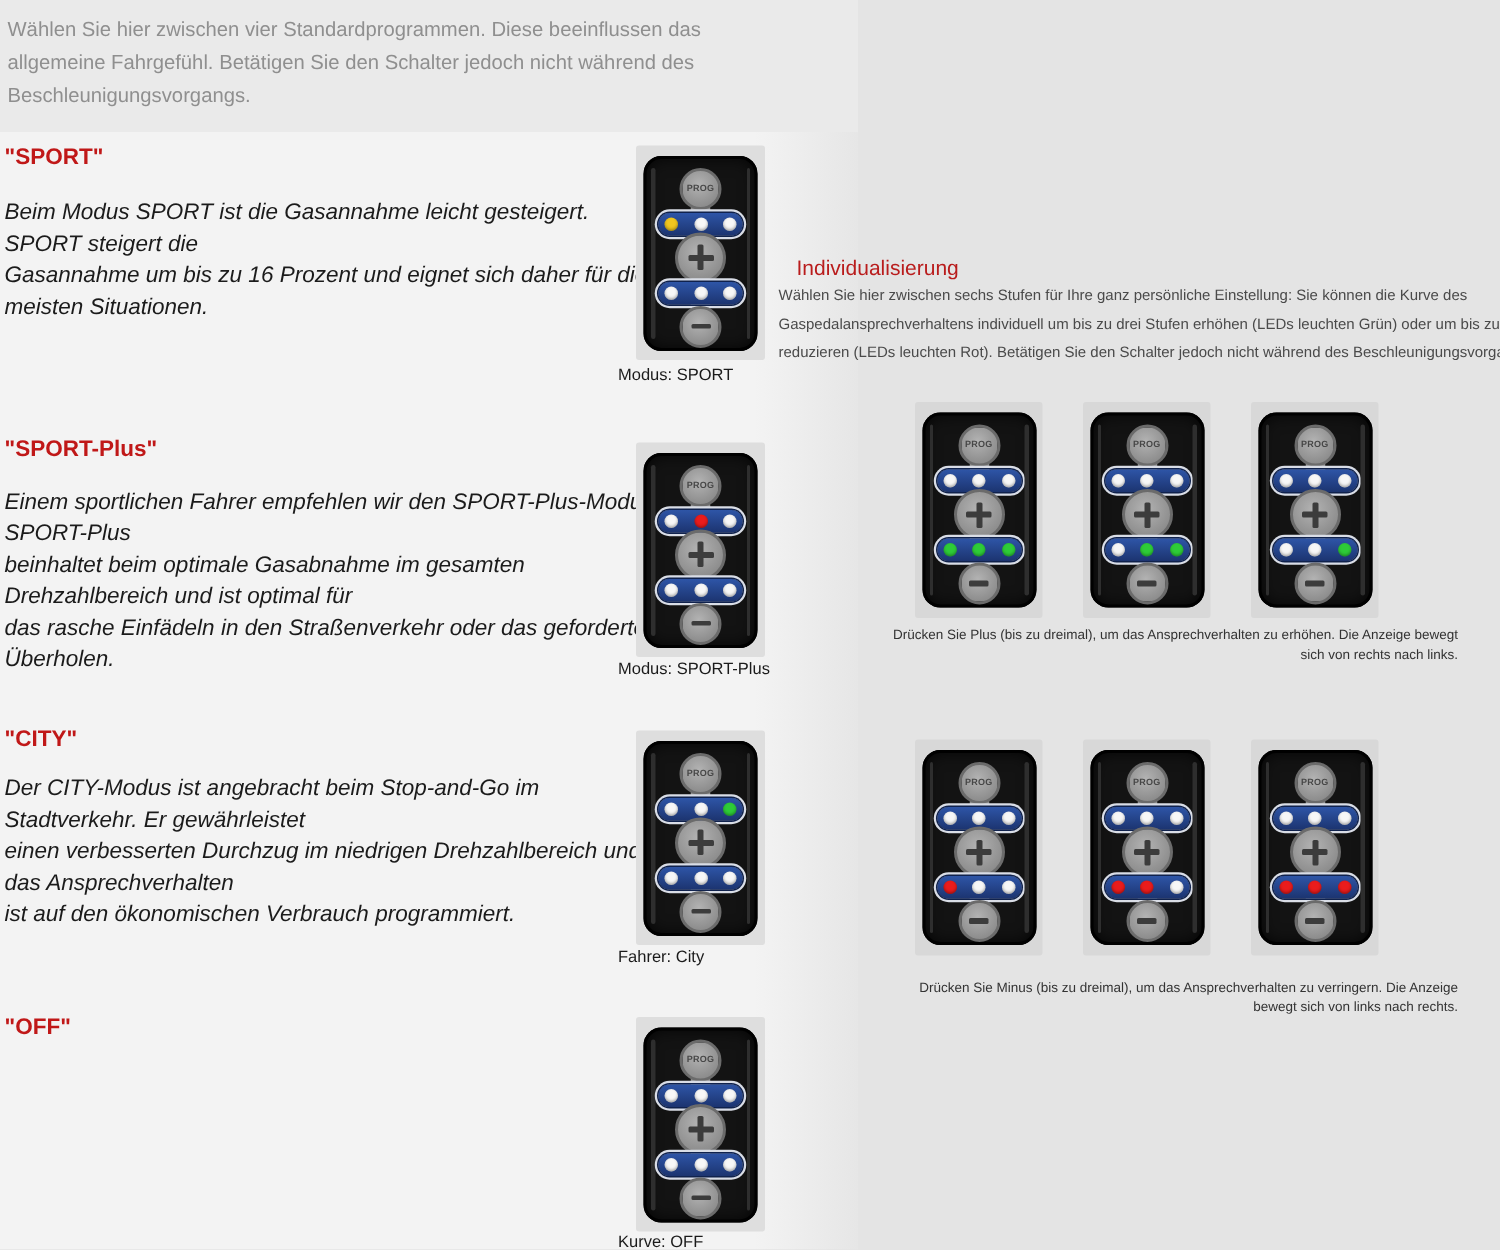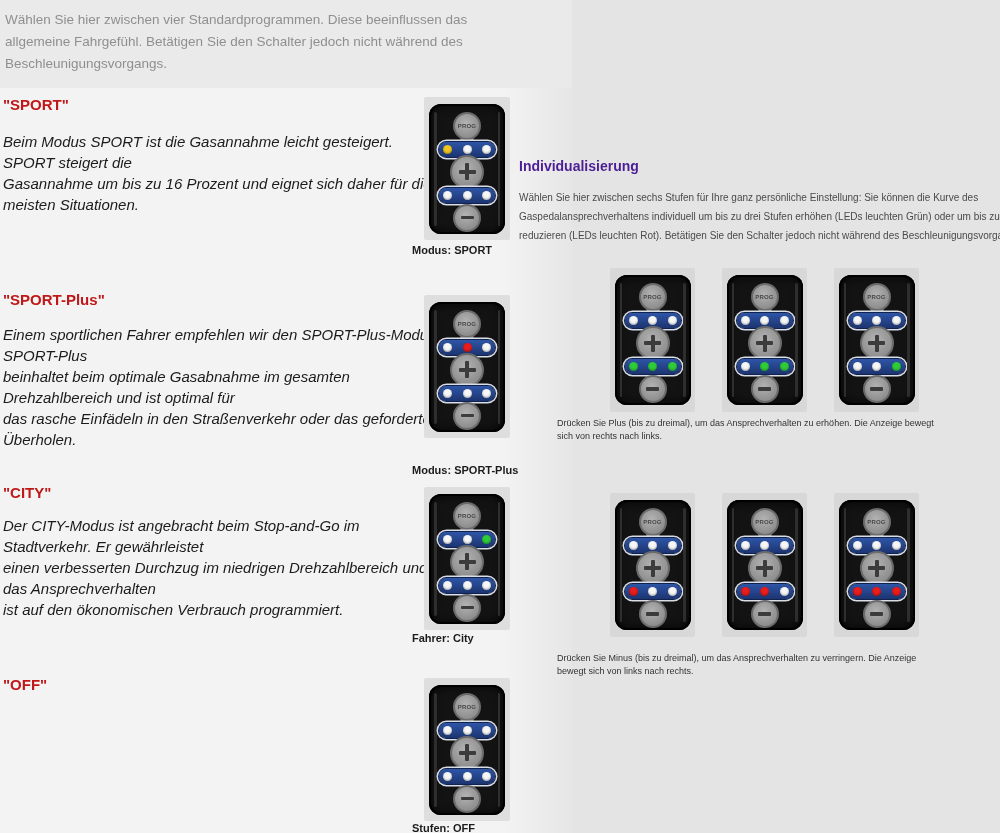--- a/index.html
+++ b/index.html
@@ -10,32 +10,32 @@
   .sheet{position:absolute;left:0;top:0;width:572px;height:833px;
          background:linear-gradient(90deg,#f3f3f3 0 88%,#e6e6e6 100%);z-index:0;}
   .banner{position:absolute;left:0;top:0;width:572px;height:88px;background:#eaeaea;z-index:1;}
   .banner-text{position:absolute;left:5px;top:9px;width:492px;font-size:13.5px;line-height:22px;
                color:#8f8f8f;white-space:pre-line;}
 
   
   .mh{position:absolute;left:3px;margin:0;font-size:15px;font-weight:bold;color:#c01818;z-index:2;}
   .mb{position:absolute;left:3px;width:444px;font-size:15px;line-height:21px;color:#1b1b1b;
       white-space:pre-line;z-index:2;font-style:italic;}
-  .mc{position:absolute;left:412px;font-size:11px;color:#1b1b1b;z-index:2;font-weight:bold;}
+  .mc{position:absolute;left:412px;font-size:11px;color:#1b1b1b;z-index:2;}
   .m0-h{top:96px}  .m0-b{top:131px} .m0-p{top:97px;left:424px}  .m0-c{top:244px}
-  .m1-h{top:291px} .m1-b{top:324px} .m1-p{top:295px;left:424px} .m1-c{top:464px}
+  .m1-h{top:291px} .m1-b{top:324px} .m1-p{top:295px;left:424px} .m1-c{top:440px}
   .m2-h{top:484px} .m2-b{top:515px} .m2-p{top:487px;left:424px} .m2-c{top:632px}
   .m3-h{top:676px} .m3-b{top:706px} .m3-p{top:678px;left:424px} .m3-c{top:822px}
 
   
-  .ind-h{position:absolute;left:519px;top:158px;margin:0;font-size:14px;font-weight:700;
-         color:#4c1d95;z-index:2;}
+  .ind-h{position:absolute;left:519px;top:158px;margin:12px;font-size:14px;font-weight:400;
+         color:#b91c1c;z-index:2;}
   .ind-b{position:absolute;left:519px;top:188px;width:640px;font-size:10px;line-height:19px;
          color:#4a4a4a;white-space:pre-line;z-index:2;}
-  .rcap{position:absolute;left:557px;width:415px;text-align:left;font-size:9px;line-height:12.5px;
+  .rcap{position:absolute;left:557px;width:415px;text-align:right;font-size:9px;line-height:12.5px;
         color:#333;white-space:pre-line;z-index:2;}
   .cap1{top:417px} .cap2{top:652px}
   .r1a{left:610px;top:268px} .r1b{left:722px;top:268px} .r1c{left:834px;top:268px}
   .r2a{left:610px;top:493px} .r2b{left:722px;top:493px} .r2c{left:834px;top:493px}
 
   
   .patch{position:absolute;width:86px;height:143px;background:#dedede;border-radius:2px;
          display:flex;align-items:center;justify-content:center;z-index:3;}
   .patch.dark{width:85px;height:144px;background:#d8d8d8;}
 
@@ -165,21 +165,21 @@
         </div>
         <div class="dbtn plus"></div>
         <div class="ledbar bar-bottom">
           <div class="led led-white"></div>
           <div class="led led-white"></div>
           <div class="led led-white"></div>
         </div>
         <div class="dbtn minus"></div>
       </div>
     </div>
-  <div class="mc m3-c">Stufen: OFF</div>
+  <div class="mc m3-c">Kurve: OFF</div>
 
   <h2 class="ind-h">Individualisierung</h2>
   <div class="ind-b">Wählen Sie hier zwischen sechs Stufen für Ihre ganz persönliche Einstellung: Sie können die Kurve des
 Gaspedalansprechverhaltens individuell um bis zu drei Stufen erhöhen (LEDs leuchten Grün) oder um bis zu drei Stufen
 reduzieren (LEDs leuchten Rot). Betätigen Sie den Schalter jedoch nicht während des Beschleunigungsvorgangs.</div>
 
   <div class="patch dark r1a">
       <div class="dev">
         <div class="dev-conn"></div>
         <div class="dbtn prog">PROG</div>

